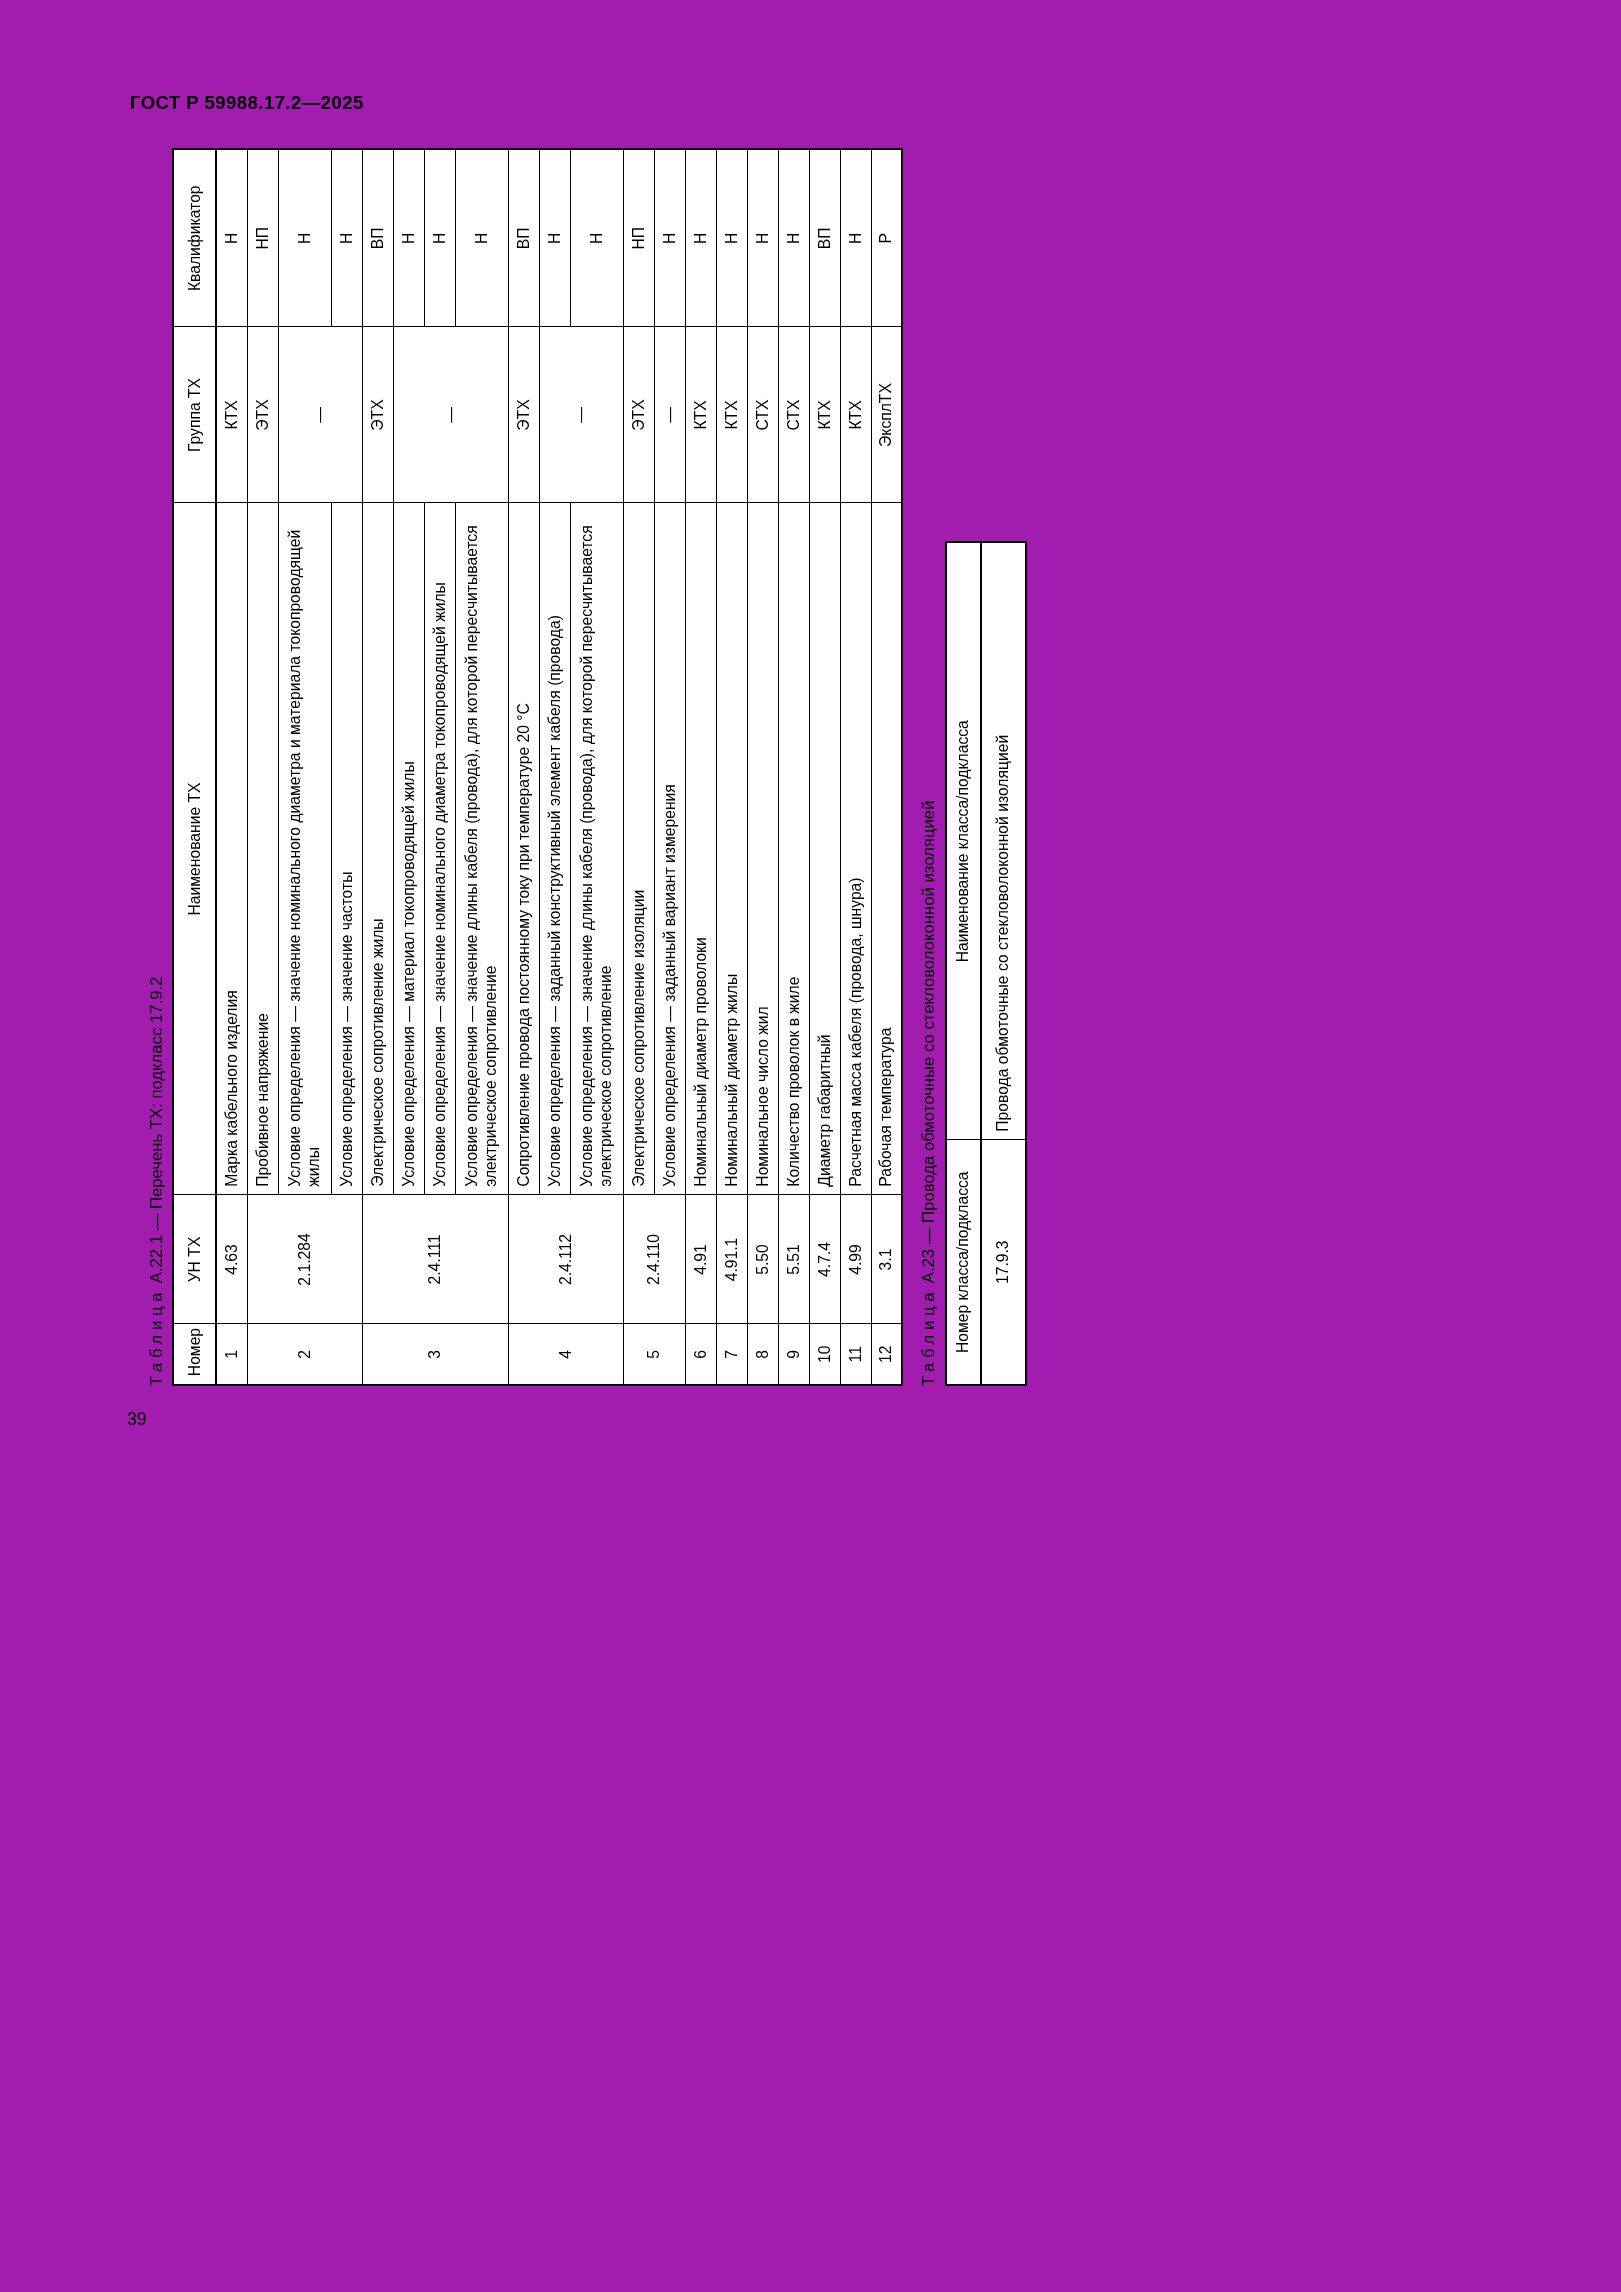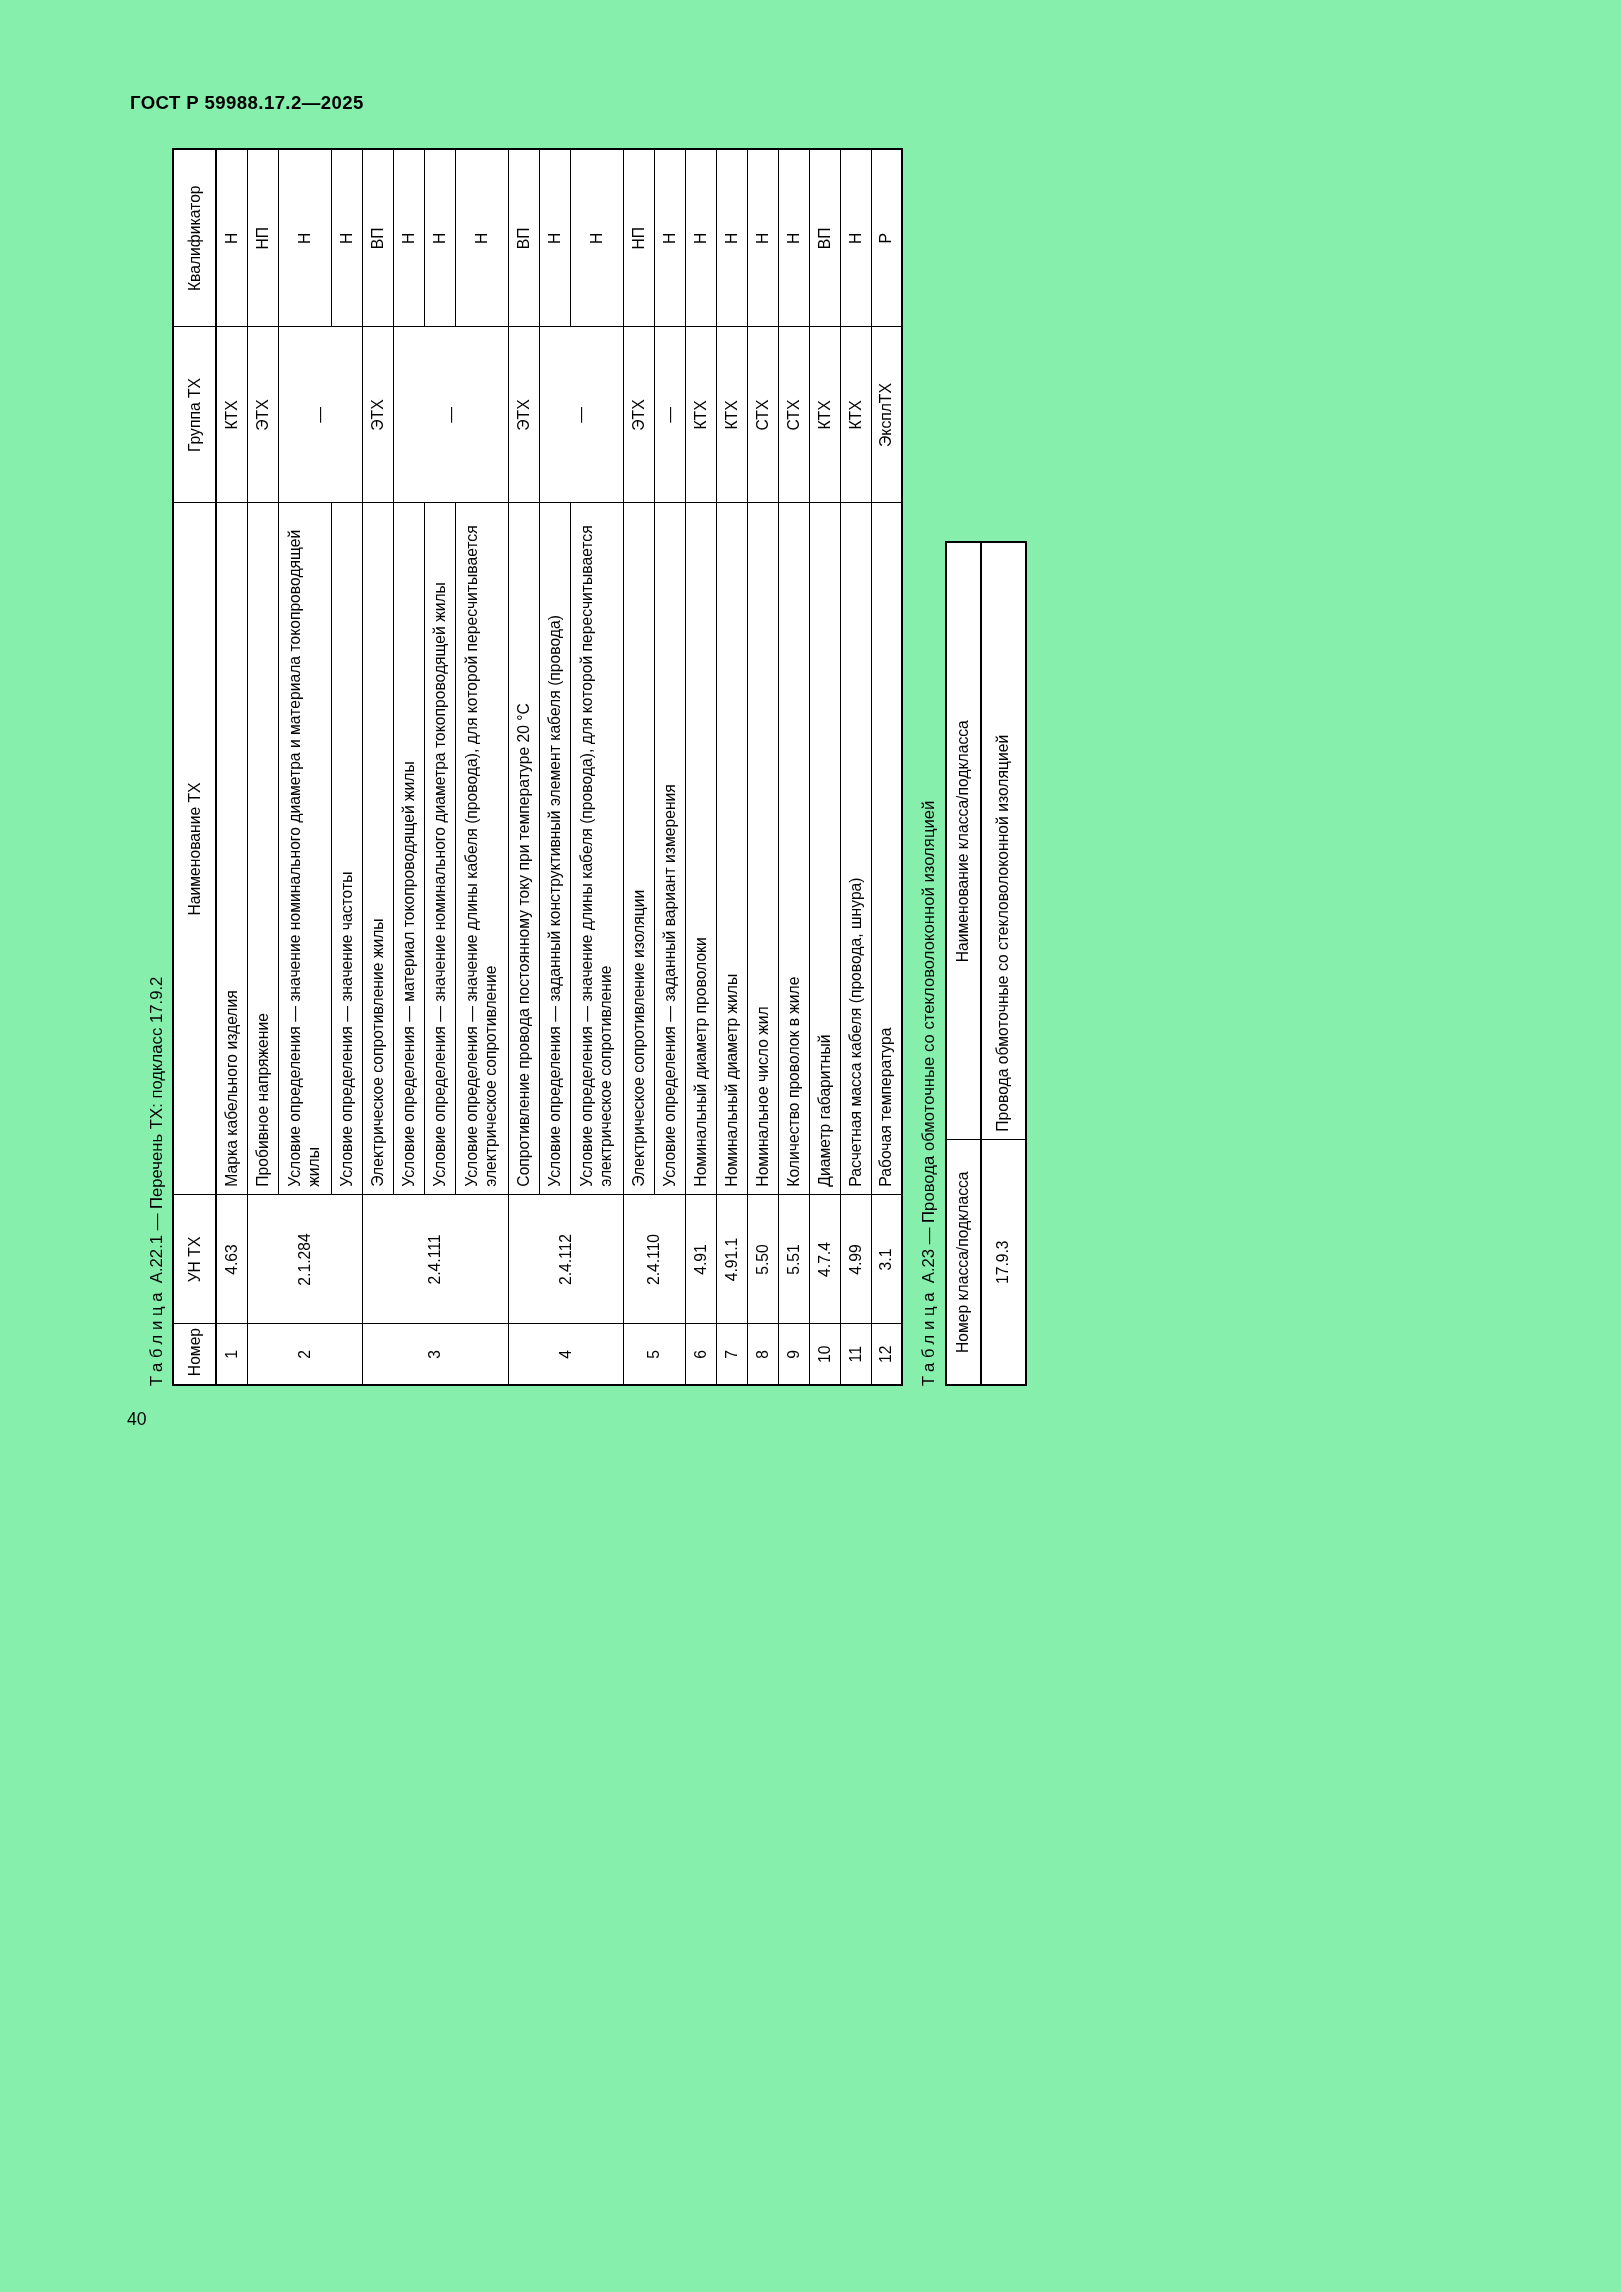--- a/index.html
+++ b/index.html
@@ -1,21 +1,21 @@
 <!DOCTYPE html>
 <html><head>
 <meta charset="utf-8">
 <style>
   * { box-sizing: border-box; }
   html, body { margin: 0; padding: 0; background: #ffffff; }
   .page {
     position: relative;
     width: 1621px;
     height: 2293px;
-    background: #86efac;
+    background: #a21caf;
     font-family: "Liberation Sans", sans-serif;
     color: #000;
     overflow: hidden;
   }
   .doc-header {
     position: absolute;
     left: 130px;
     top: 92px;
     font-size: 18.6px;
     font-weight: bold;
@@ -70,21 +70,21 @@
   #t2 col.c2-name { width: 598px; }
   #t2 thead th { height: 35px; border-bottom: 2px solid #000; }
   #t2 tbody tr { height: 45px; }
 </style>
 </head>
 <body>
 
 <div class="page">
 
   <div class="doc-header">ГОСТ Р 59988.17.2—2025</div>
-  <div class="page-number">40</div>
+  <div class="page-number">39</div>
 
   <div class="rotated">
 
     <div class="table-caption"><span class="caption-word">Таблица</span> <span>А.22.1 — Перечень ТХ: подкласс 17.9.2</span></div>
 
     <table id="t1">
       <colgroup>
         <col class="c-num">
           <col class="c-un">
           <col class="c-name">

